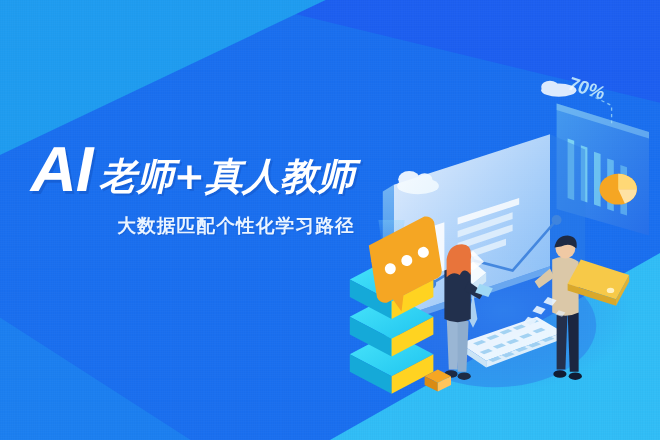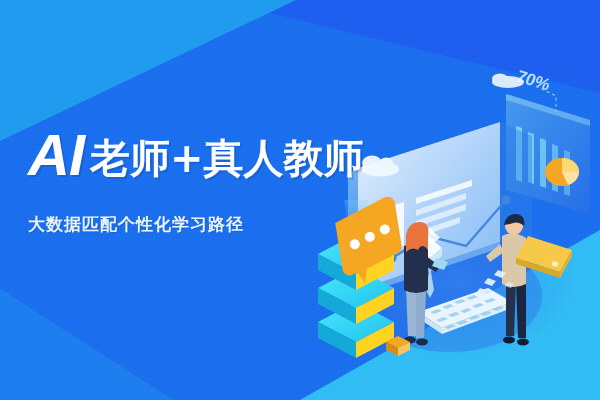--- a/index.html
+++ b/index.html
@@ -96,37 +96,39 @@
     font-size: 58px;
     line-height: .92;
     font-weight: 700;
     font-style: italic;
     color: #ffffff;
     letter-spacing: -1px;
     text-shadow: 2px 2px 0 rgba(10,60,160,.28);
   }
   .headline .cn {
     font-family: "DejaVu Sans", "Liberation Sans", sans-serif;
-    font-size: 40px;
+    font-size: 34px;
     line-height: 1;
     font-weight: 700;
+    font-style: italic;
     color: #ffffff;
     letter-spacing: 0px;
     padding-bottom: 3px;
     text-shadow: 2px 2px 0 rgba(10,60,160,.25);
   }
   .subcopy {
-    margin-top: 30px;
+    margin-top: 12px;
     font-family: "DejaVu Sans", "Liberation Sans", sans-serif;
     font-size: 17px;
     font-weight: 700;
     line-height: 1.55;
     color: #eaf4ff;
     letter-spacing: 1px;
     text-shadow: 1px 1px 0 rgba(10,60,160,.22);
+    text-align: right;
   }
   .subcopy div { white-space: nowrap; }
 
   
   .illo {
     position: absolute;
     left: 300px;
     top: 50px;
     width: 300px;
     height: 320px;

